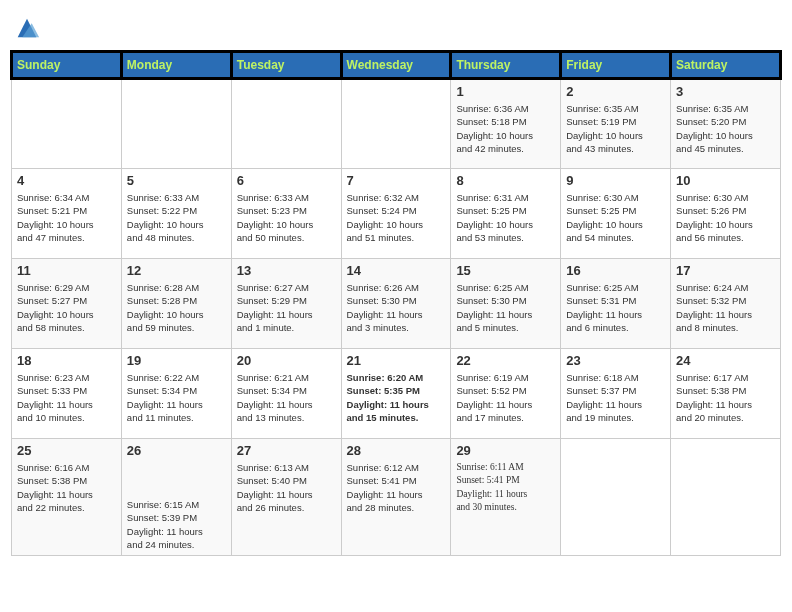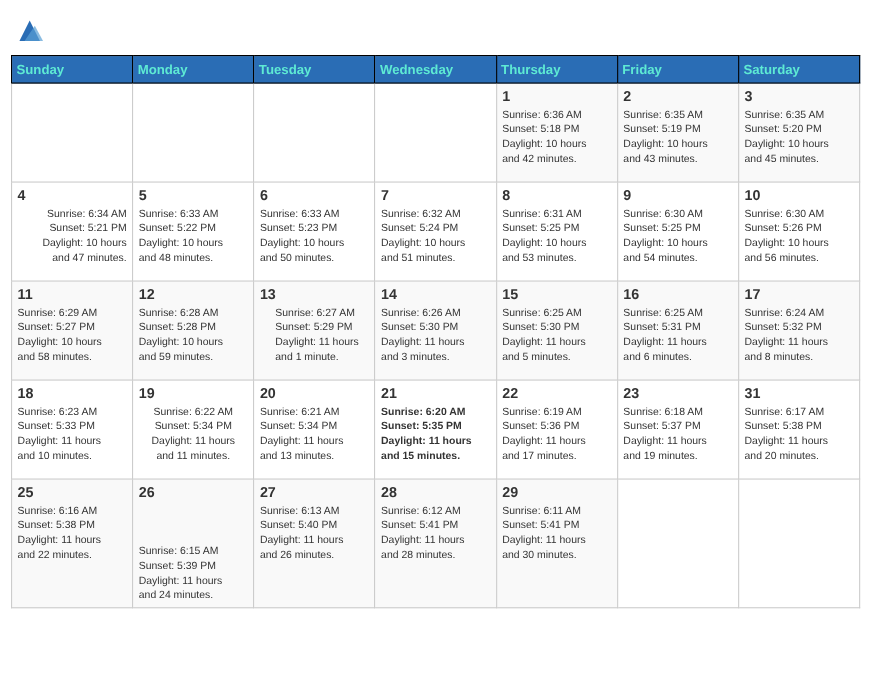--- a/index.html
+++ b/index.html
@@ -53,25 +53,25 @@
       font-size: 15px;
       color: #333;
     }
     table {
       width: 100%;
       border-collapse: collapse;
       table-layout: fixed;
     }
     thead th {
       background-color: #2a6db5;
-      color: #5eead4;
+      color: #bef264;
       font-size: 12px;
       padding: 5px 4px;
       text-align: left;
-      border: 1px solid #000000;
+      border: 3px solid #000000;
     }
     tbody td {
       border: 1px solid #ccc;
       vertical-align: top;
       padding: 4px 5px;
       height: 90px;
       background: #fff;
     }
     tbody tr:nth-child(odd) td {
       background: #f9f9f9;
@@ -148,21 +148,21 @@
           <span class="day-num">3</span>
           <div class="day-info" style="white-space: pre-line;">Sunrise: 6:35 AM
 Sunset: 5:20 PM
 Daylight: 10 hours
 and 45 minutes.</div>
         </td>
       </tr>
       <tr>
         <td>
           <span class="day-num">4</span>
-          <div class="day-info" style="white-space: pre-line; text-align: right;">Sunrise: 6:34 AM
+          <div class="day-info" style="white-space: pre-line;">Sunrise: 6:34 AM
 Sunset: 5:21 PM
 Daylight: 10 hours
 and 47 minutes.</div>
         </td>
         <td>
           <span class="day-num">5</span>
           <div class="day-info" style="white-space: pre-line;">Sunrise: 6:33 AM
 Sunset: 5:22 PM
 Daylight: 10 hours
 and 48 minutes.</div>
@@ -213,21 +213,21 @@
         </td>
         <td>
           <span class="day-num">12</span>
           <div class="day-info" style="white-space: pre-line;">Sunrise: 6:28 AM
 Sunset: 5:28 PM
 Daylight: 10 hours
 and 59 minutes.</div>
         </td>
         <td>
           <span class="day-num">13</span>
-          <div class="day-info" style="white-space: pre-line; margin-left: 14px;">Sunrise: 6:27 AM
+          <div class="day-info" style="white-space: pre-line;">Sunrise: 6:27 AM
 Sunset: 5:29 PM
 Daylight: 11 hours
 and 1 minute.</div>
         </td>
         <td>
           <span class="day-num">14</span>
           <div class="day-info" style="white-space: pre-line;">Sunrise: 6:26 AM
 Sunset: 5:30 PM
 Daylight: 11 hours
 and 3 minutes.</div>
@@ -257,21 +257,21 @@
       <tr>
         <td>
           <span class="day-num">18</span>
           <div class="day-info" style="white-space: pre-line;">Sunrise: 6:23 AM
 Sunset: 5:33 PM
 Daylight: 11 hours
 and 10 minutes.</div>
         </td>
         <td>
           <span class="day-num">19</span>
-          <div class="day-info" style="white-space: pre-line; text-align: center;">Sunrise: 6:22 AM
+          <div class="day-info" style="white-space: pre-line;">Sunrise: 6:22 AM
 Sunset: 5:34 PM
 Daylight: 11 hours
 and 11 minutes.</div>
         </td>
         <td>
           <span class="day-num">20</span>
           <div class="day-info" style="white-space: pre-line;">Sunrise: 6:21 AM
 Sunset: 5:34 PM
 Daylight: 11 hours
 and 13 minutes.</div>
@@ -279,33 +279,33 @@
         <td>
           <span class="day-num">21</span>
           <div class="day-info" style="white-space: pre-line; font-weight: bold;">Sunrise: 6:20 AM
 Sunset: 5:35 PM
 Daylight: 11 hours
 and 15 minutes.</div>
         </td>
         <td>
           <span class="day-num">22</span>
           <div class="day-info" style="white-space: pre-line;">Sunrise: 6:19 AM
-Sunset: 5:36 PM
+Sunset: 5:52 PM
 Daylight: 11 hours
 and 17 minutes.</div>
         </td>
         <td>
           <span class="day-num">23</span>
           <div class="day-info" style="white-space: pre-line;">Sunrise: 6:18 AM
 Sunset: 5:37 PM
 Daylight: 11 hours
 and 19 minutes.</div>
         </td>
         <td>
-          <span class="day-num">31</span>
+          <span class="day-num">24</span>
           <div class="day-info" style="white-space: pre-line;">Sunrise: 6:17 AM
 Sunset: 5:38 PM
 Daylight: 11 hours
 and 20 minutes.</div>
         </td>
       </tr>
       <tr>
         <td>
           <span class="day-num">25</span>
           <div class="day-info" style="white-space: pre-line;">Sunrise: 6:16 AM
@@ -329,21 +329,21 @@
         </td>
         <td>
           <span class="day-num">28</span>
           <div class="day-info" style="white-space: pre-line;">Sunrise: 6:12 AM
 Sunset: 5:41 PM
 Daylight: 11 hours
 and 28 minutes.</div>
         </td>
         <td>
           <span class="day-num">29</span>
-          <div class="day-info" style="white-space: pre-line;">Sunrise: 6:11 AM
+          <div class="day-info" style="white-space: pre-line; font-family: Liberation Serif, serif;">Sunrise: 6:11 AM
 Sunset: 5:41 PM
 Daylight: 11 hours
 and 30 minutes.</div>
         </td>
         <td class="empty-cell"></td>
         <td class="empty-cell"></td>
       </tr>
     </tbody>
 </table>
 

